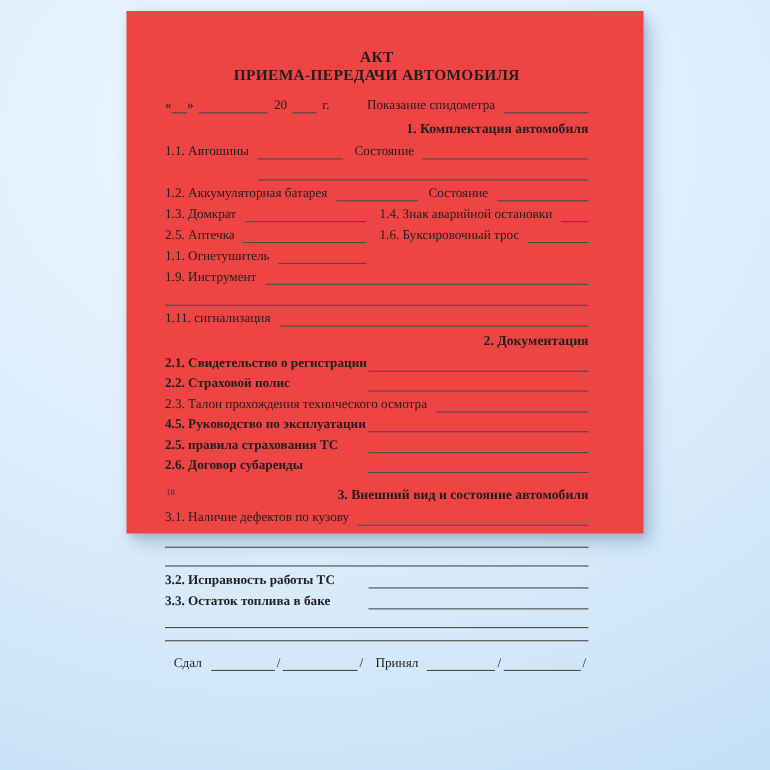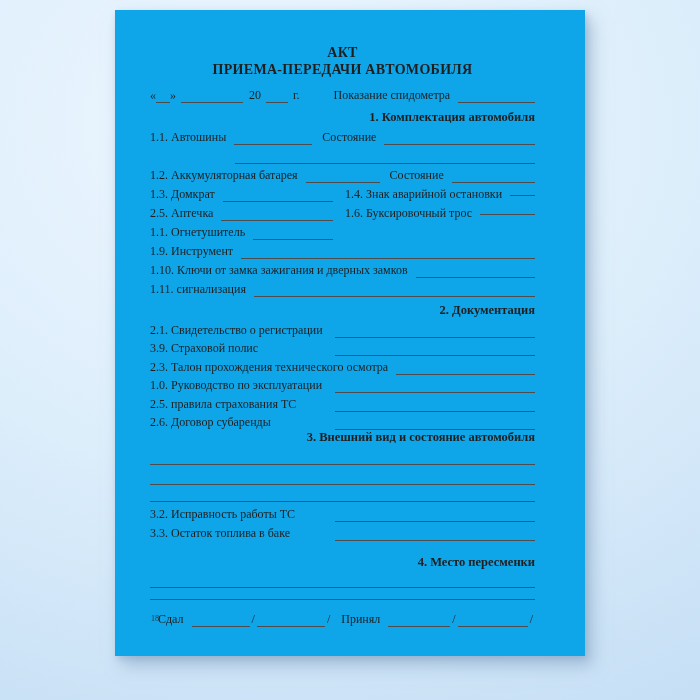--- a/index.html
+++ b/index.html
@@ -4,38 +4,38 @@
 <style>
   html, body { margin: 0; padding: 0; }
   body {
     width: 700px; height: 700px; overflow: hidden;
     background: radial-gradient(140% 115% at 38% 18%, #eef7ff 0%, #ddeefb 42%, #c9e1f6 78%, #bcd8f1 100%);
     font-family: "Liberation Serif", "DejaVu Serif", serif;
     color: #1f1f1f;
   }
   .paper {
     position: absolute; left: 115px; top: 10px;
-    width: 470px; height: 646px;
-    background: #0ea5e9;
+    width: 470px; height: 475px;
+    background: #ef4444;
     box-shadow: 7px 9px 16px rgba(125,156,189,0.55), 2px 3px 6px rgba(125,156,189,0.35);
     box-sizing: border-box;
     padding: 34px 50px 0 35px;
     font-size: 12px;
     line-height: 1.25;
   }
   .title { text-align: center; font-weight: bold; font-size: 14px; line-height: 17px; letter-spacing: 0.3px; }
   .sec-heading { text-align: right; font-weight: bold; font-size: 12.5px; height: 16px; }
   .frow { display: flex; align-items: flex-end; height: 19px; white-space: nowrap; }
   .frow2 { display: flex; align-items: flex-end; height: 18.5px; white-space: nowrap; }
   .ul { border-bottom: 1px solid #4d4d4d; height: 13px; flex-shrink: 0; }
   .grow { flex: 1 1 auto; }
   .lbl { padding-right: 8px; margin-top: 12px; }
-  .w185 { width: 185px; flex-shrink: 0; }
+  .w185 { width: 185px; flex-shrink: 0; font-weight: bold; }
   .col-left { display: flex; align-items: flex-end; width: 183px; flex-shrink: 0; margin-right: 12px; }
-  .col-right { display: flex; align-items: center; flex: 1; }
+  .col-right { display: flex; align-items: flex-end; flex: 1; }
   .fullline { border-bottom: 1px solid #4d4d4d; }
   .slash { padding: 0 2px; }
   .spacer { display: inline-block; }
   .page-num { position: absolute; left: 36px; bottom: 32px; font-size: 8px; color: #333; }
 </style>
 </head>
 <body>
 
 <div class="paper">
 
@@ -104,75 +104,74 @@
       <span class="ul grow"></span>
     </span>
   </div>
 
   <div class="frow">
     <span class="lbl">1.9. Инструмент</span>
     <span class="ul grow"></span>
   </div>
 
   <div class="frow">
-    <span class="lbl">1.10. Ключи от замка зажигания и дверных замков</span>
     <span class="ul grow"></span>
   </div>
 
   <div class="frow">
     <span class="lbl">1.11. сигнализация</span>
     <span class="ul grow"></span>
   </div>
 
   <div class="sec-heading" style="margin-top:6px;">2. Документация</div>
 
   <div class="frow2">
     <span class="w185">2.1. Свидетельство о регистрации</span>
     <span class="ul grow"></span>
   </div>
   <div class="frow2">
-    <span class="w185">3.9. Страховой полис</span>
+    <span class="w185">2.2. Страховой полис</span>
     <span class="ul grow"></span>
   </div>
   <div class="frow2">
     <span class="lbl">2.3. Талон прохождения технического осмотра</span>
     <span class="ul grow"></span>
   </div>
   <div class="frow2">
-    <span class="w185">1.0. Руководство по эксплуатации</span>
+    <span class="w185">4.5. Руководство по эксплуатации</span>
     <span class="ul grow"></span>
   </div>
   <div class="frow2">
     <span class="w185">2.5. правила страхования ТС</span>
     <span class="ul grow"></span>
   </div>
   <div class="frow2">
     <span class="w185">2.6. Договор субаренды</span>
     <span class="ul grow"></span>
   </div>
 
-  <div class="sec-heading" style="">3. Внешний вид и состояние автомобиля</div>
+  <div class="sec-heading" style="margin-top:13px;">3. Внешний вид и состояние автомобиля</div>
 
   <div class="frow2">
+    <span class="lbl">3.1. Наличие дефектов по кузову</span>
     <span class="ul grow"></span>
   </div>
 
   <div class="fullline" style="height:19px;"></div>
   <div class="fullline" style="height:16px;"></div>
 
   <div class="frow2" style="margin-top:2px;">
     <span class="w185">3.2. Исправность работы ТС</span>
     <span class="ul grow"></span>
   </div>
   <div class="frow2">
     <span class="w185">3.3. Остаток топлива в баке</span>
     <span class="ul grow"></span>
   </div>
 
-  <div class="sec-heading" style="margin-top:14px;">4. Место пересменки</div>
 
   <div class="fullline" style="height:16px;"></div>
   <div class="fullline" style="height:11px;"></div>
 
   <div class="frow" style="margin-top:8px; padding-left:8px;">
     <span class="lbl">Сдал</span>
     <span class="ul" style="width:58px;"></span>
     <span class="slash">/</span>
     <span class="ul" style="width:68px;"></span>
     <span class="slash">/</span>

